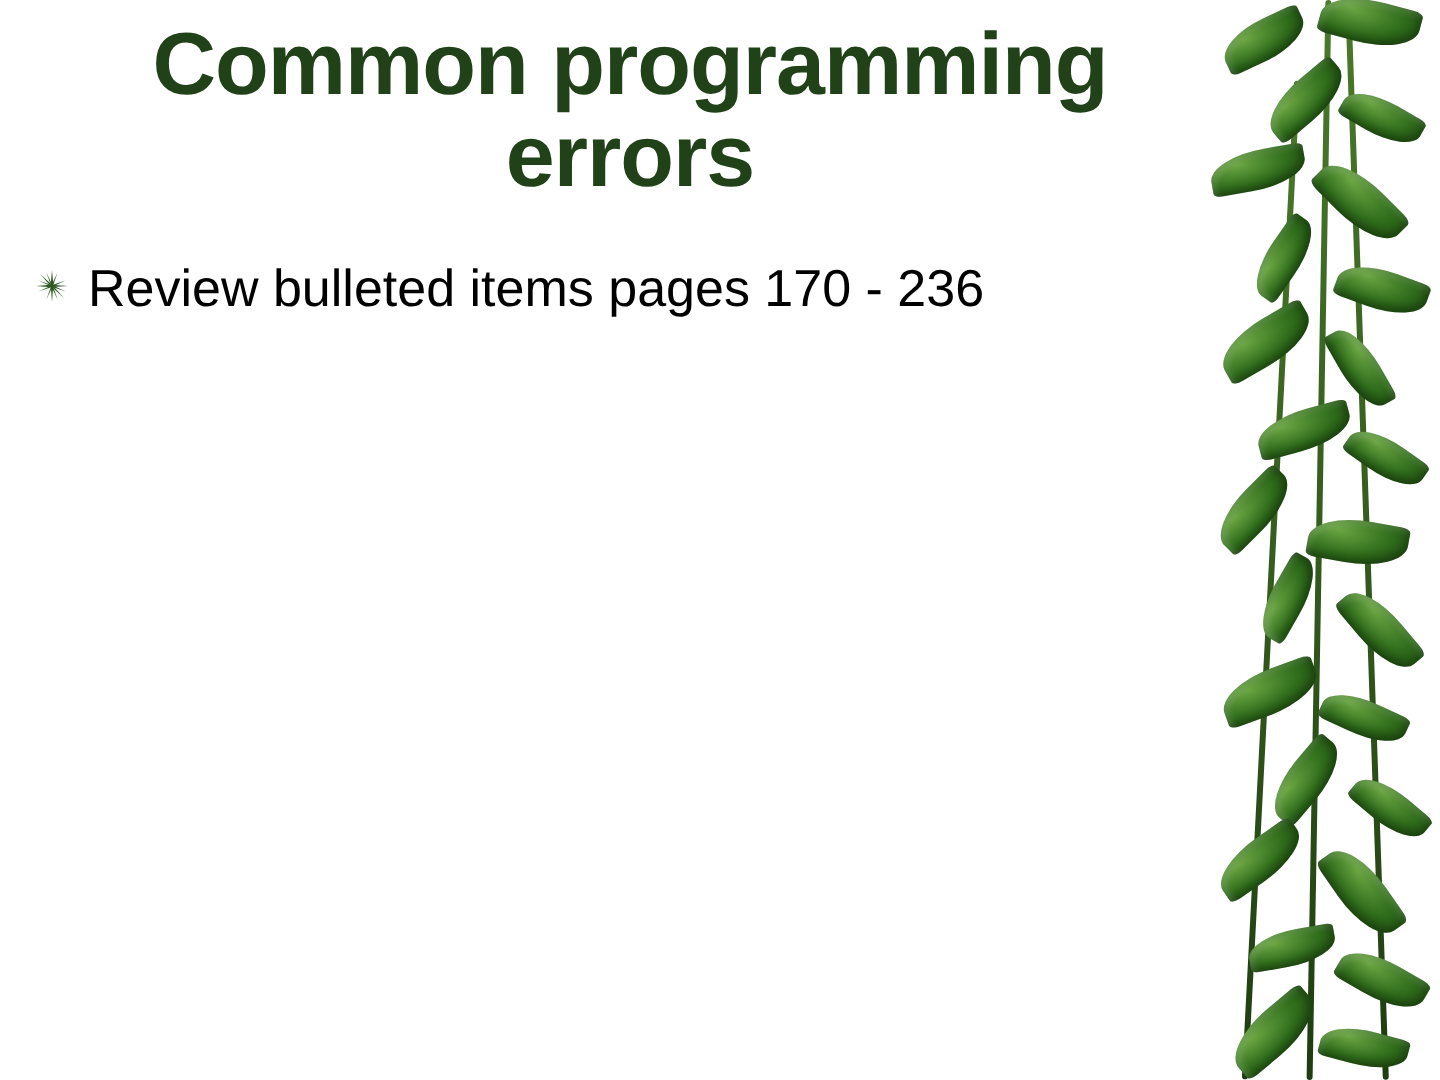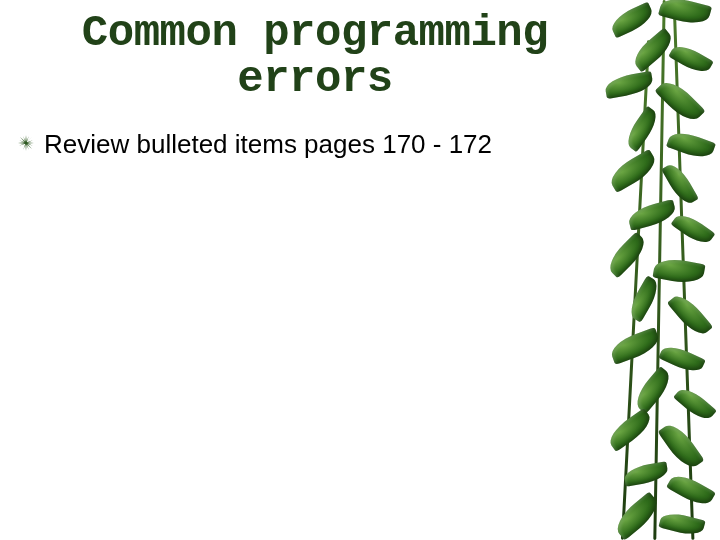--- a/index.html
+++ b/index.html
@@ -8,21 +8,21 @@
     background: #ffffff;
     font-family: Arial, Helvetica, sans-serif;
     position: relative;
   }
   .slide {
     width: 720px;
     height: 540px;
     position: relative;
   }
   .title {
-    font-family: Liberation Mono, monospace;
+    font-family: Liberation Sans, sans-serif;
     font-weight: 900;
     color: #214218;
     font-size: 44px;
     line-height: 1.05;
     text-align: center;
     padding: 10px 110px 0 20px;
     letter-spacing: -0.5px;
   }
   .body-region {
     padding: 26px 110px 0 18px;
@@ -82,21 +82,21 @@
             <polygon points="0,12 11,13 24,12 11,11"></polygon>
             <polygon points="3,3 12,11 21,21 11,12"></polygon>
             <polygon points="21,3 12,11 3,21 11,12"></polygon>
             <polygon points="12,1 12.6,11.4 12,23 11.4,11.4" transform="rotate(22.5 12 12)"></polygon>
             <polygon points="12,1 12.6,11.4 12,23 11.4,11.4" transform="rotate(67.5 12 12)"></polygon>
             <polygon points="12,1 12.6,11.4 12,23 11.4,11.4" transform="rotate(112.5 12 12)"></polygon>
             <polygon points="12,1 12.6,11.4 12,23 11.4,11.4" transform="rotate(157.5 12 12)"></polygon>
           </g>
         </svg>
       </span>
-      <span class="bullet-text">Review bulleted items pages 170 - 172</span>
+      <span class="bullet-text">Review bulleted items pages 170 - 236</span>
     </div>
   </div>
 
   <div class="foliage">
     <div class="stem" style="left:58px; top:0; height:540px; transform:rotate(1deg);"></div>
     <div class="stem" style="left:82px; top:0; height:540px; transform:rotate(-2deg);"></div>
     <div class="stem" style="left:34px; top:40px; height:500px; transform:rotate(3deg);"></div>
 
     <div class="leaf" style="left:10px; top:10px; width:44px; height:20px; transform:rotate(-25deg);"></div>
     <div class="leaf" style="left:60px; top:0px; width:50px; height:22px; transform:rotate(15deg);"></div>

